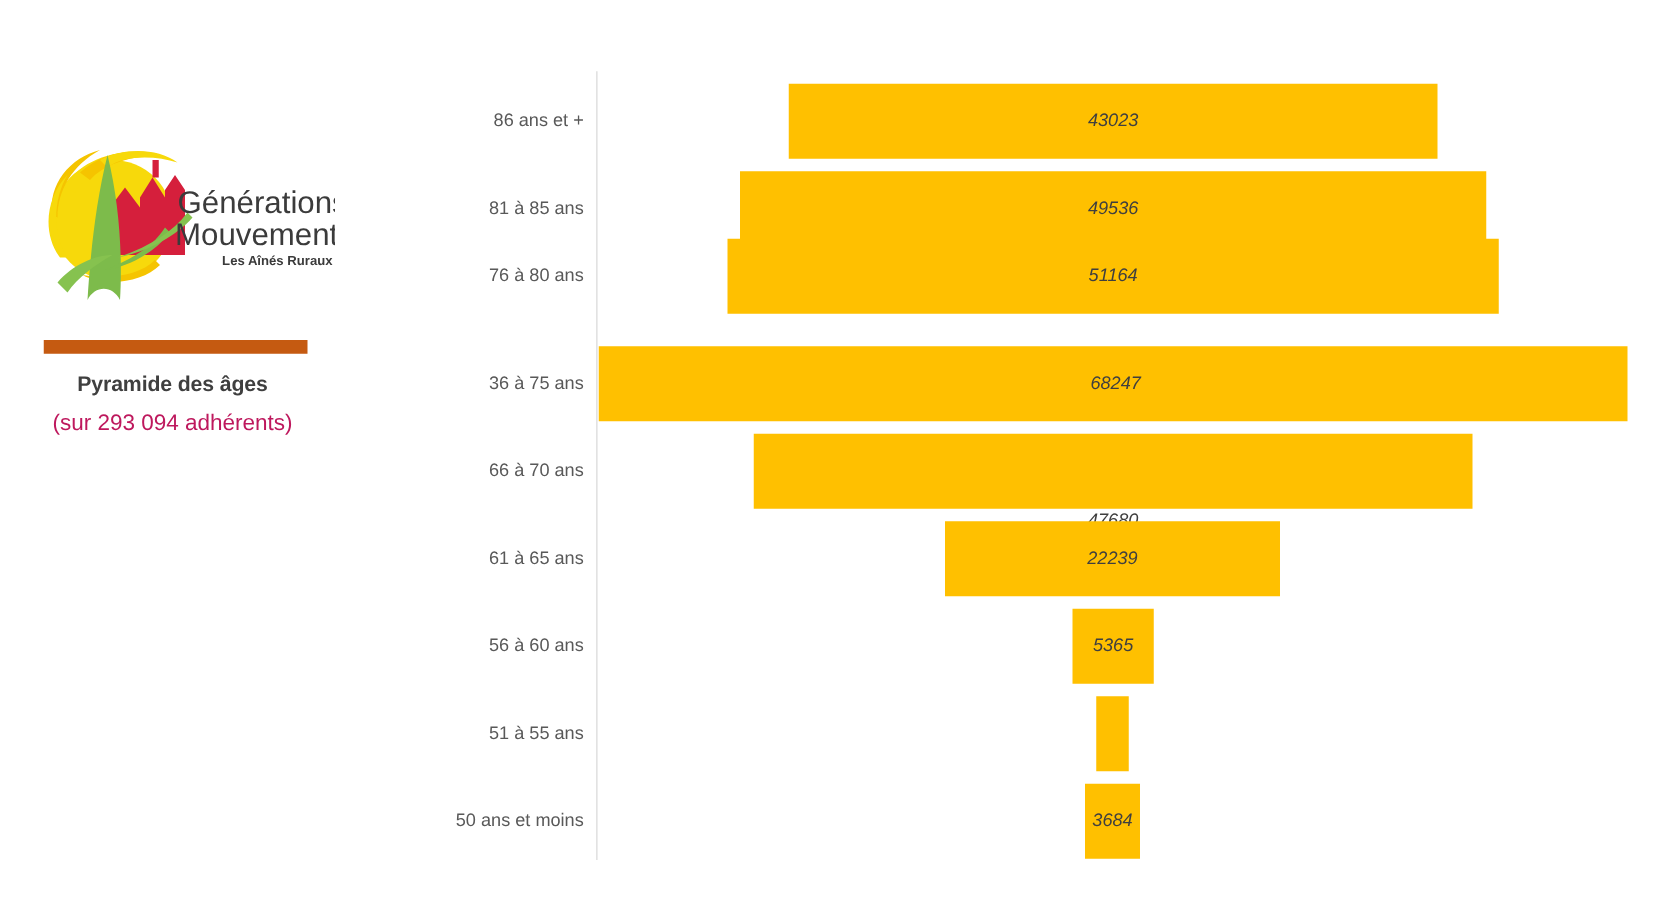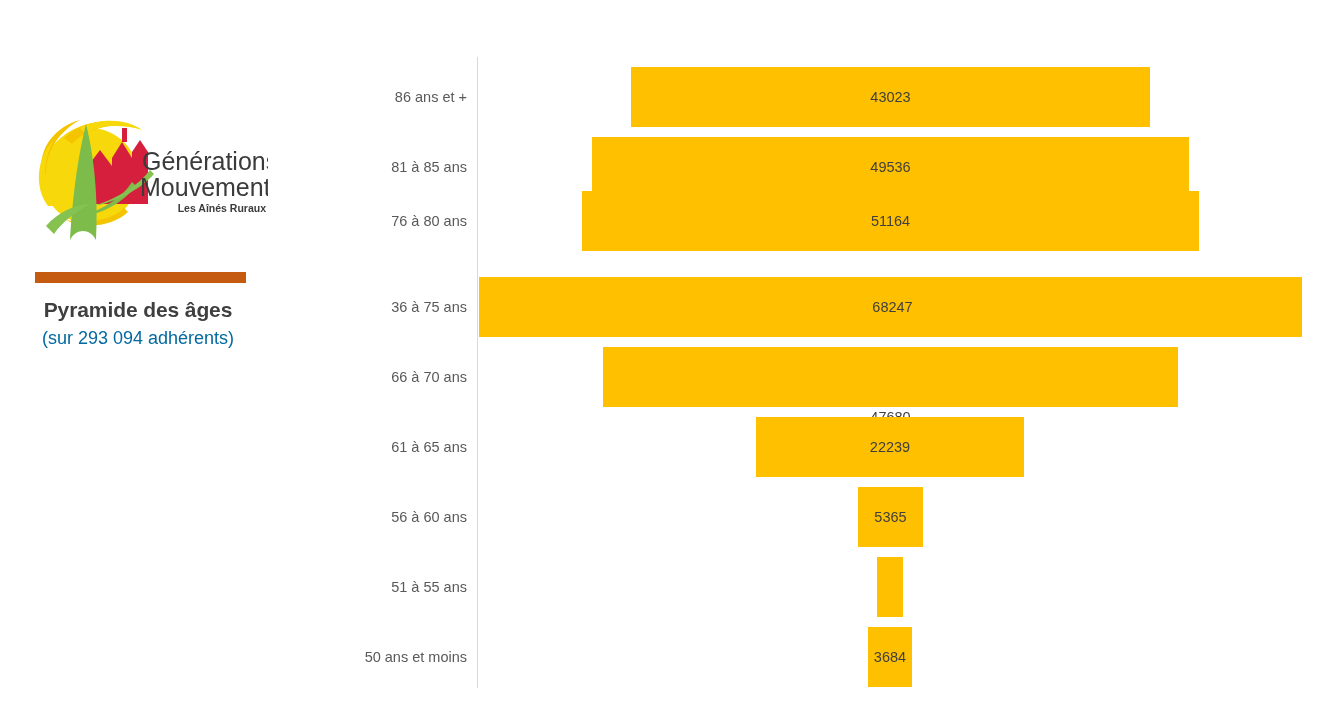--- a/index.html
+++ b/index.html
@@ -47,35 +47,35 @@
     height: 11px;
     background: #c55a11;
   }
 
   #chart-title {
     position: absolute;
     left: 0;
     top: 298px;
     width: 276px;
     text-align: center;
-    font-size: 21px;
+    font-size: 17px;
     font-weight: bold;
     color: #3f3f3f;
     letter-spacing: -0.1px;
   }
 
   #chart-subtitle {
     position: absolute;
     left: 0;
     top: 328px;
     width: 276px;
     text-align: center;
     font-size: 18px;
     font-weight: normal;
-    color: #0369a1;
+    color: #be185d;
   }
 
   
   #chart-area {
     position: absolute;
     left: 300px;
     top: 0;
     width: 1030px;
     height: 721px;
   }
@@ -129,20 +129,21 @@
     position: absolute;
     top: 5px;
     height: 60px;
     display: flex;
     align-items: center;
     justify-content: center;
     font-size: 14.5px;
     color: #3f3f3f;
     pointer-events: none;
     white-space: nowrap;
+    font-style: italic;
   }
 </style>
 </head>
 <body>
 
 <div id="left-panel">
 
   <div id="logo-block">
     <svg id="logo-svg" viewBox="0 0 240 140" xmlns="http://www.w3.org/2000/svg">
 

